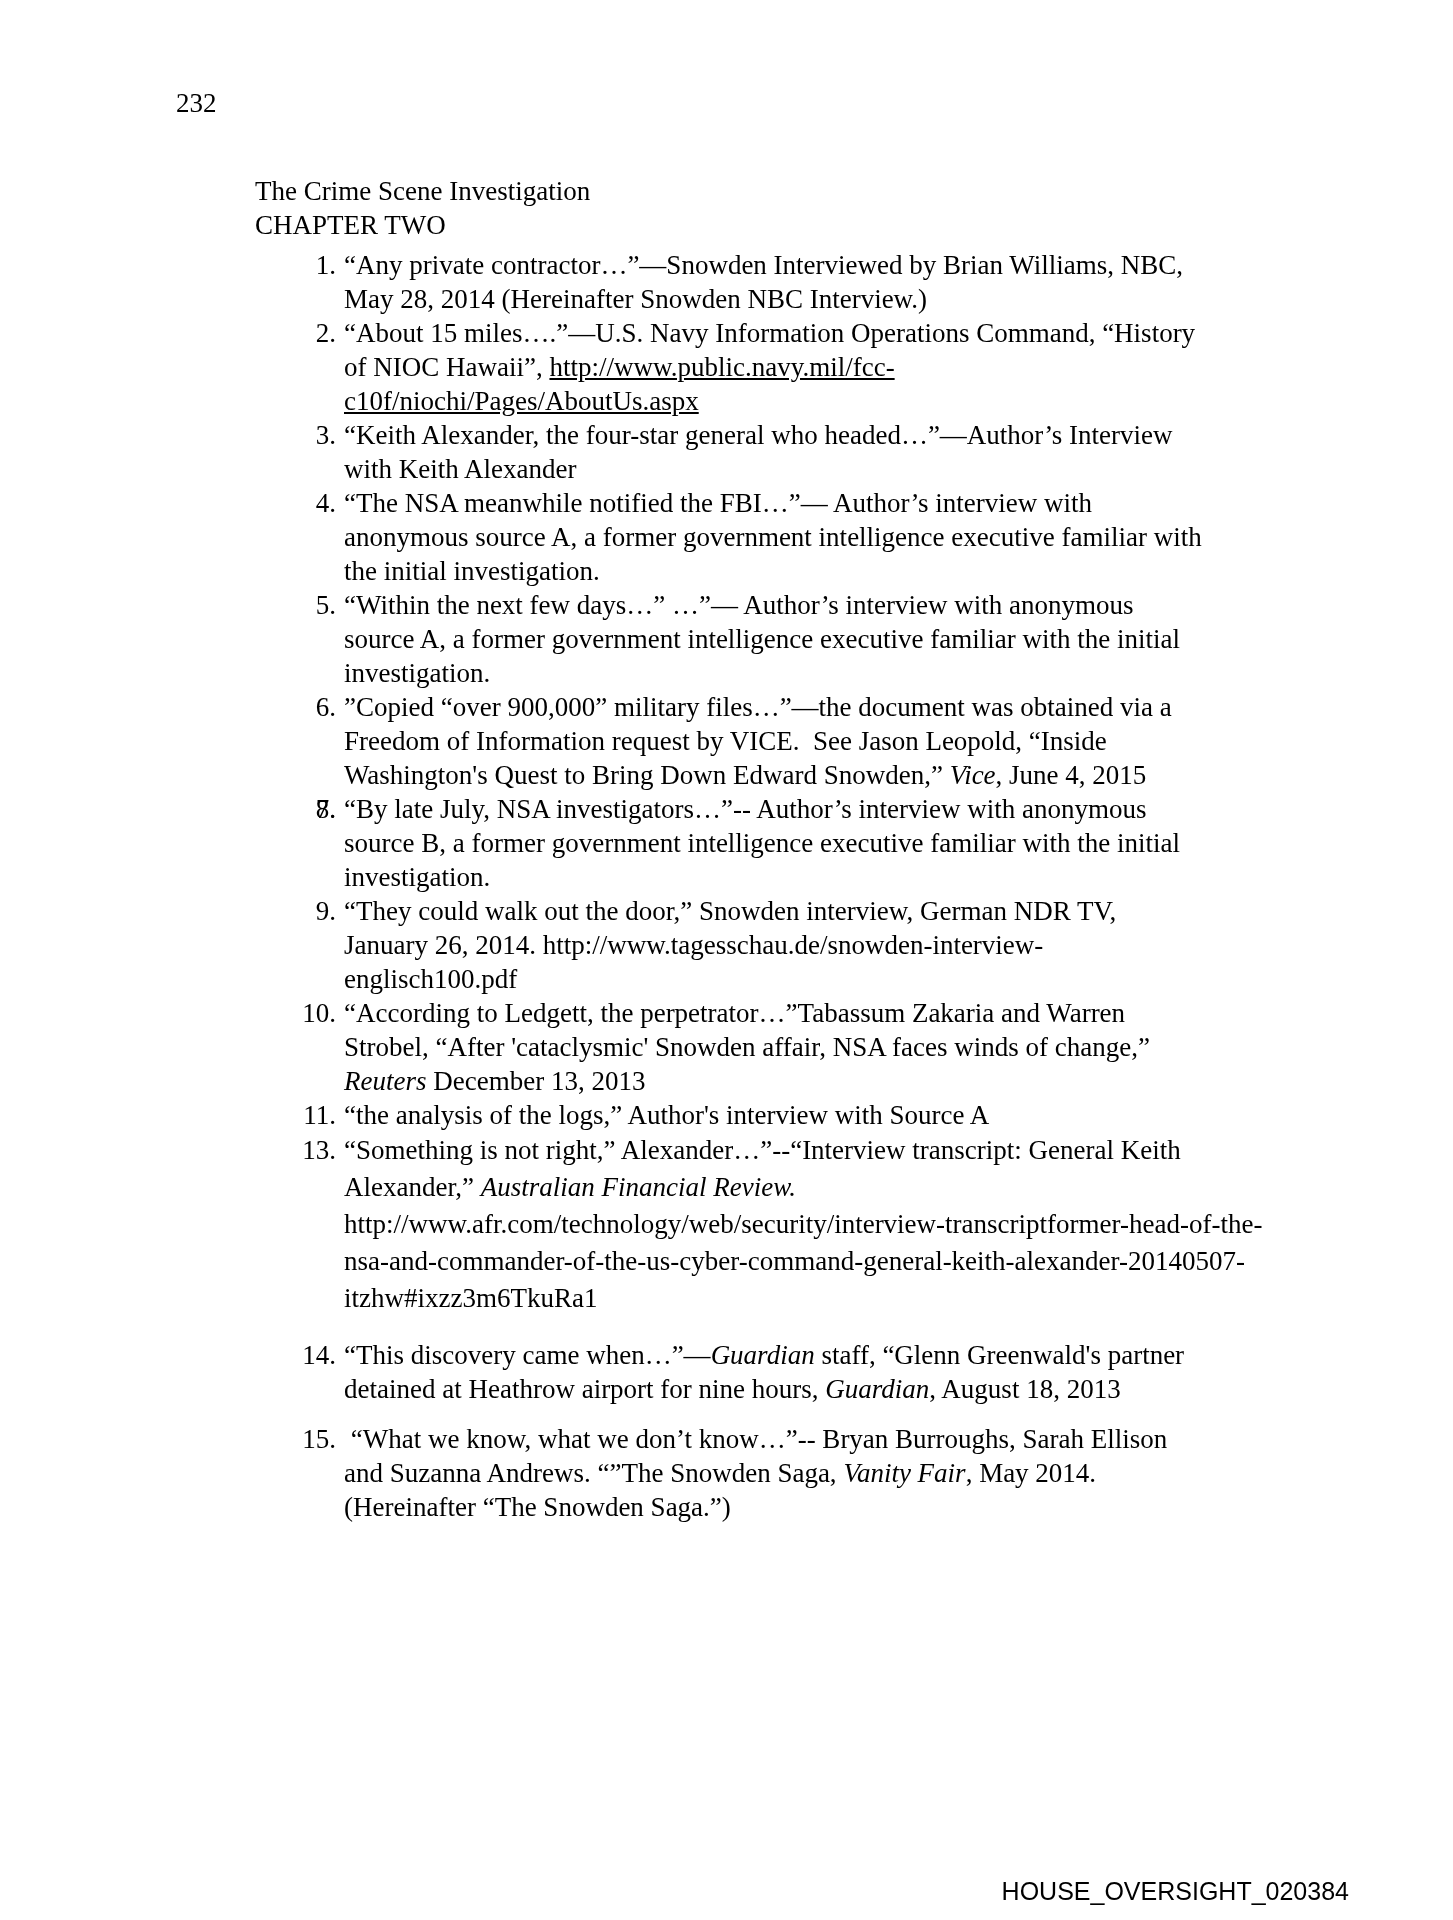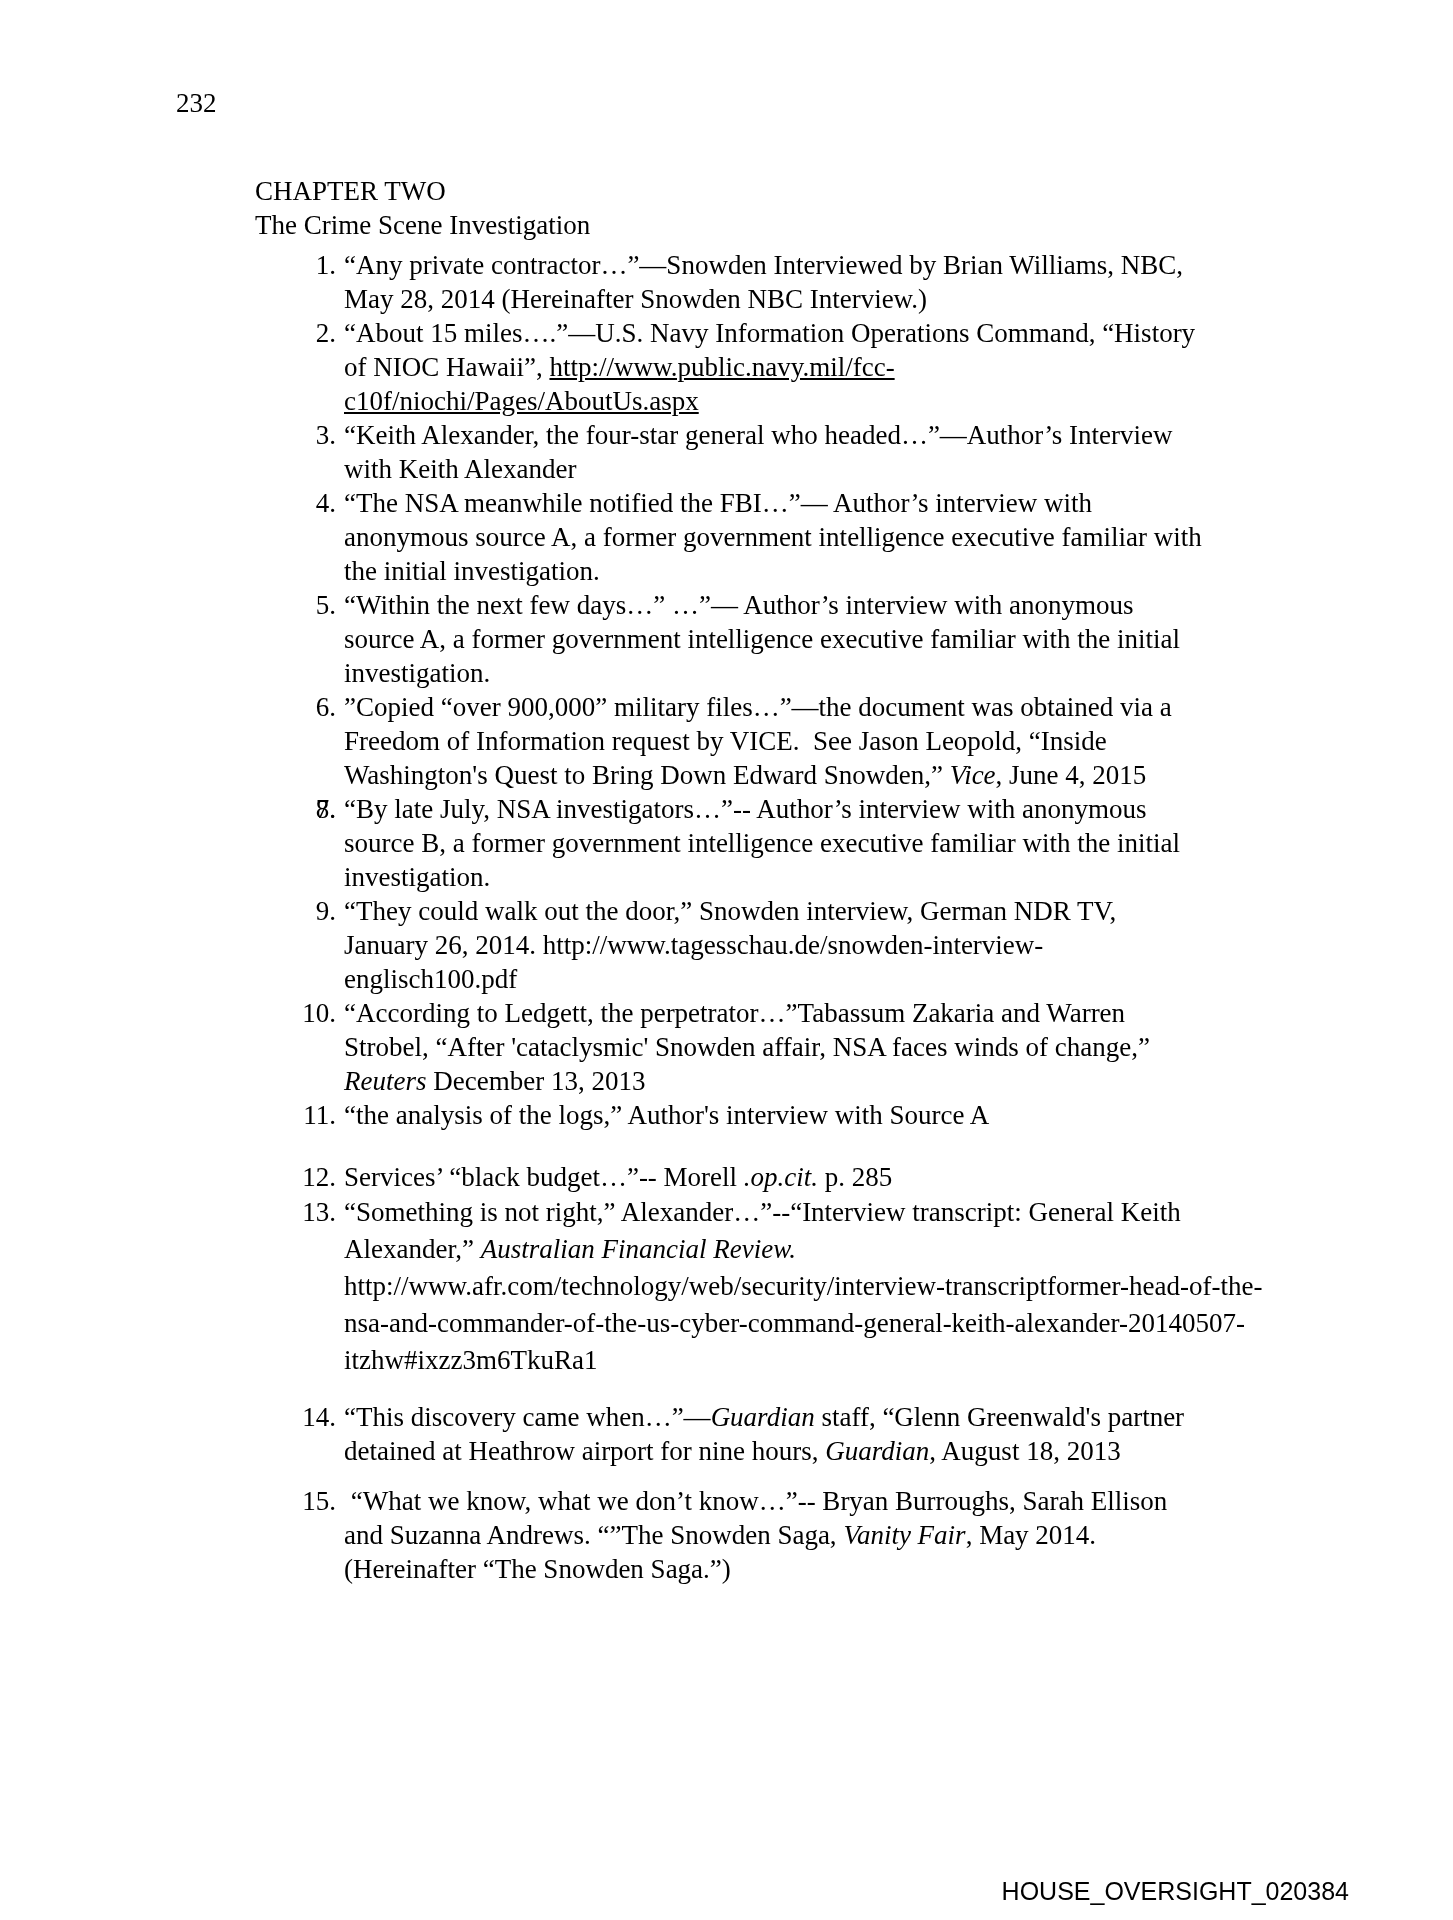--- a/index.html
+++ b/index.html
@@ -39,22 +39,22 @@
     font-family: "Liberation Sans", "DejaVu Sans", sans-serif;
     font-size: 25px; line-height: 30px;
   }
 </style>
 </head>
 <body>
 
 <div class="page-number">232</div>
 
 <div class="chapter">
+  <div>The Crime Scene Investigation</div>
   <div>CHAPTER TWO</div>
-  <div>The Crime Scene Investigation</div>
 </div>
 
 <ol class="notes" id="notes-list">
     <li class="note"><span class="marker">1.</span><span class="body"><span class="">“Any private contractor…”—Snowden Interviewed by Brian Williams, NBC,
 May 28, 2014 (Hereinafter Snowden NBC Interview.)</span></span></li>
     <li class="note"><span class="marker">2.</span><span class="body"><span class="">“About 15 miles….”—U.S. Navy Information Operations Command, “History
 of NIOC Hawaii”, </span><a class="link">http://www.public.navy.mil/fcc-
 c10f/niochi/Pages/AboutUs.aspx</a></span></li>
     <li class="note"><span class="marker">3.</span><span class="body"><span class="">“Keith Alexander, the four-star general who headed…”—Author’s Interview
 with Keith Alexander</span></span></li>
@@ -71,21 +71,20 @@
     <li class="note"><span class="marker">8.</span><span class="body"><span class="">“By late July, NSA investigators…”-- Author’s interview with anonymous
 source B, a former government intelligence executive familiar with the initial
 investigation.</span></span></li>
     <li class="note"><span class="marker">9.</span><span class="body"><span class="">“They could walk out the door,” Snowden interview, German NDR TV,
 January 26, 2014. http://www.tagesschau.de/snowden-interview-
 englisch100.pdf</span></span></li>
     <li class="note"><span class="marker">10.</span><span class="body"><span class="">“According to Ledgett, the perpetrator…”Tabassum Zakaria and Warren
 Strobel, “After 'cataclysmic' Snowden affair, NSA faces winds of change,”
 </span><span class="italic">Reuters</span><span class=""> December 13, 2013</span></span></li>
     <li class="note"><span class="marker">11.</span><span class="body"><span class="">“the analysis of the logs,” Author's interview with Source A</span></span></li>
-    <li class="note" style="margin-top: 28px;"><span class="marker">12.</span><span class="body"><span class="">Services’ “black budget…”-- Morell </span><span class="italic">.op.cit.</span><span class=""> p. 285</span></span></li>
     <li class="note wide"><span class="marker">13.</span><span class="body"><span class="">“Something is not right,” Alexander…”--“Interview transcript: General Keith
 Alexander,” </span><span class="italic">Australian Financial Review.</span><span class="">
 http://www.afr.com/technology/web/security/interview-transcriptformer-head-of-the-
 nsa-and-commander-of-the-us-cyber-command-general-keith-alexander-20140507-
 itzhw#ixzz3m6TkuRa1</span></span></li>
     <li class="note" style="margin-top: 21px;"><span class="marker">14.</span><span class="body"><span class="">“This discovery came when…”—</span><span class="italic">Guardian</span><span class=""> staff, “Glenn Greenwald's partner
 detained at Heathrow airport for nine hours, </span><span class="italic">Guardian</span><span class="">, August 18, 2013</span></span></li>
     <li class="note" style="margin-top: 16px;"><span class="marker">15.</span><span class="body"><span class=""> “What we know, what we don’t know…”-- Bryan Burroughs, Sarah Ellison
 and Suzanna Andrews. “”The Snowden Saga, </span><span class="italic">Vanity Fair</span><span class="">, May 2014.
 (Hereinafter “The Snowden Saga.”)</span></span></li>

